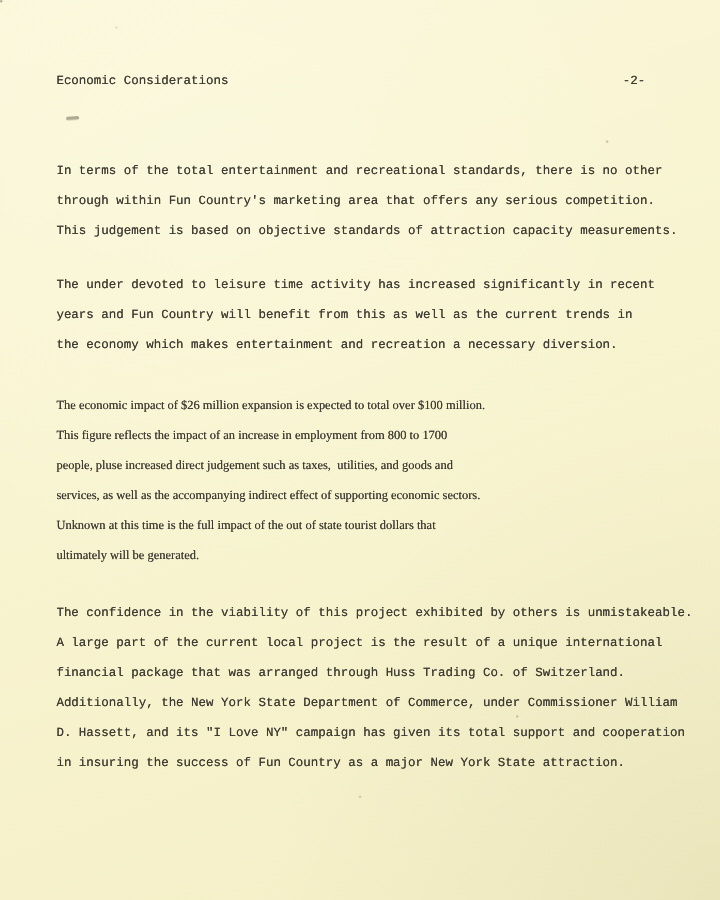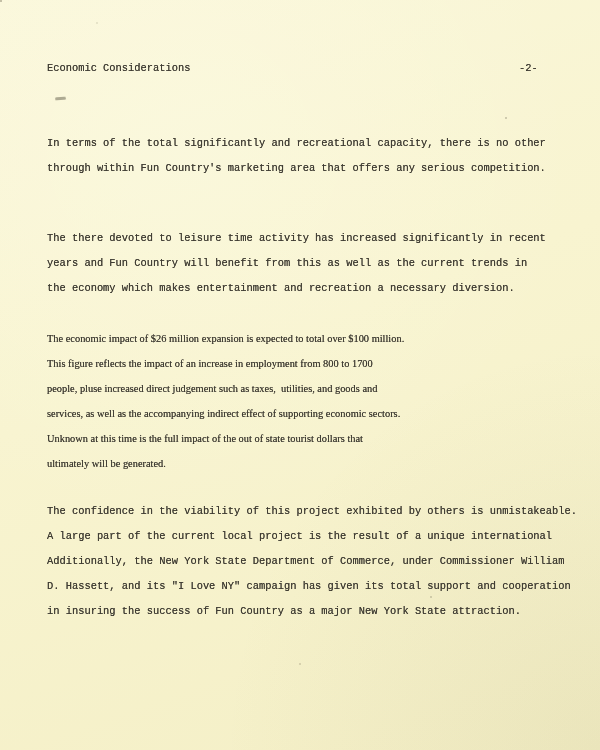--- a/index.html
+++ b/index.html
@@ -63,40 +63,42 @@
 <body>
 
 <div class="paper">
 
   <div class="tline header-title">Economic Considerations</div>
   <div class="tline page-number">-2-</div>
 
   <div class="pencil-mark"></div>
 
   <div class="para para-1">
-    <div class="tline">In terms of the total significantly and recreational capacity, there is no other</div>
+    <div class="tline">In terms of the total entertainment and recreational standards, there is no other</div>
     <div class="tline">through within Fun Country's marketing area that offers any serious competition.</div>
+    <div class="tline">This judgement is based on objective standards of attraction capacity measurements.</div>
   </div>
 
   <div class="para para-2">
-    <div class="tline">The there devoted to leisure time activity has increased significantly in recent</div>
+    <div class="tline">The under devoted to leisure time activity has increased significantly in recent</div>
     <div class="tline">years and Fun Country will benefit from this as well as the current trends in</div>
     <div class="tline">the economy which makes entertainment and recreation a necessary diversion.</div>
   </div>
 
   <div class="para para-3">
     <div class="tline">The economic impact of $26 million expansion is expected to total over $100 million.</div>
     <div class="tline">This figure reflects the impact of an increase in employment from 800 to 1700</div>
     <div class="tline">people, pluse increased direct judgement such as taxes,  utilities, and goods and</div>
     <div class="tline">services, as well as the accompanying indirect effect of supporting economic sectors.</div>
     <div class="tline">Unknown at this time is the full impact of the out of state tourist dollars that</div>
     <div class="tline">ultimately will be generated.</div>
   </div>
 
   <div class="para para-4">
     <div class="tline">The confidence in the viability of this project exhibited by others is unmistakeable.</div>
     <div class="tline">A large part of the current local project is the result of a unique international</div>
+    <div class="tline">financial package that was arranged through Huss Trading Co. of Switzerland.</div>
     <div class="tline">Additionally, the New York State Department of Commerce, under Commissioner William</div>
     <div class="tline">D. Hassett, and its "I Love NY" campaign has given its total support and cooperation</div>
     <div class="tline">in insuring the success of Fun Country as a major New York State attraction.</div>
   </div>
 
 </div>
 
 </body></html>

